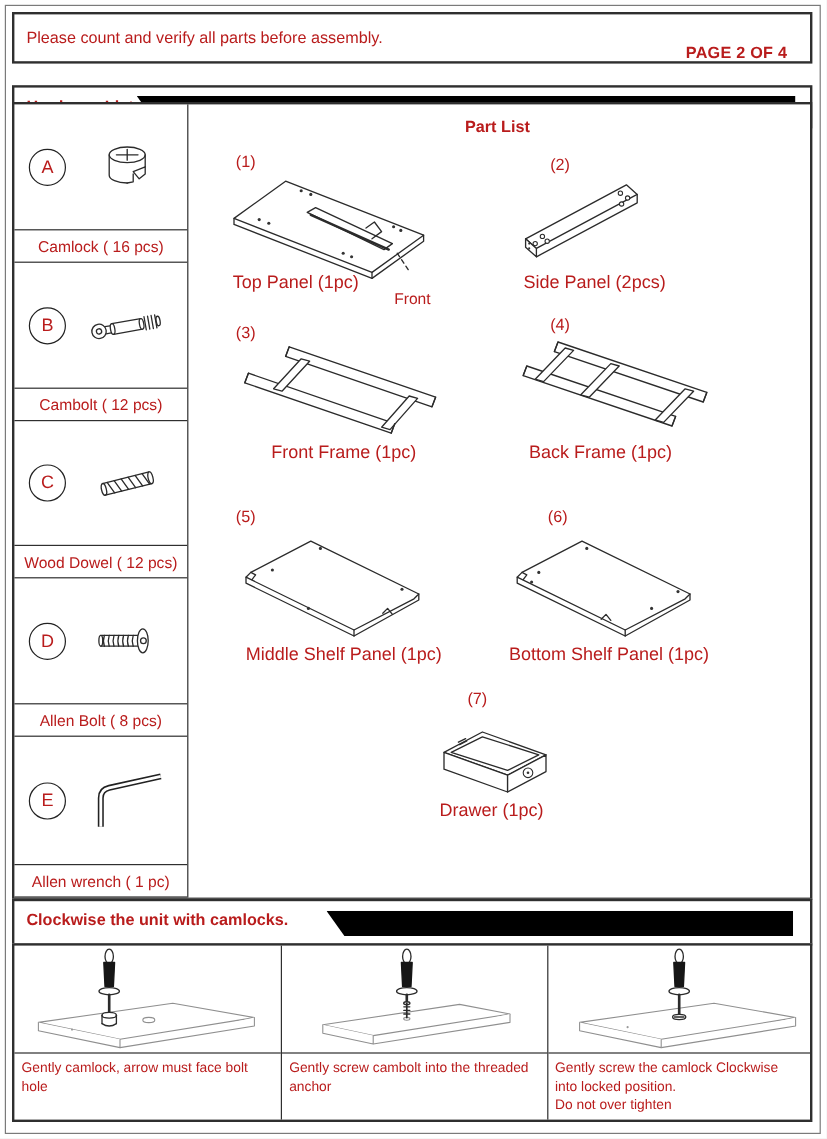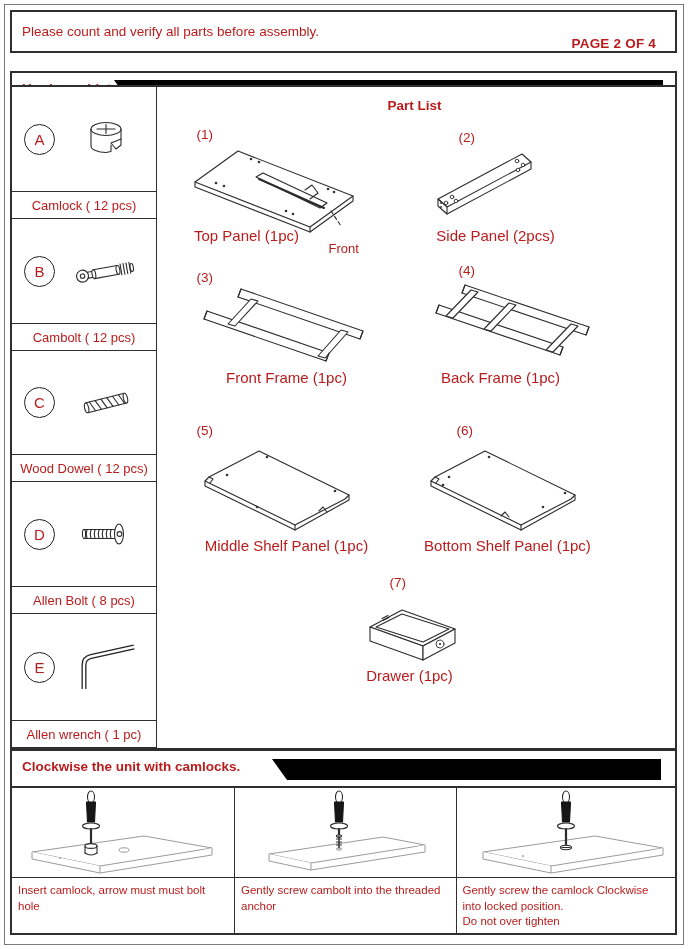--- a/index.html
+++ b/index.html
@@ -90,21 +90,21 @@
             <line x1="14" y1="10" x2="32" y2="10"></line>
                 <line x1="23" y1="5.5" x2="23" y2="14.5"></line>
             <path d="M8,10 L8,27 A15,6.5 0 0 0 23,33.5"></path>
             <path d="M38,10 L38,20"></path>
             <polyline points="38,20 28,24 33,30 38,26 38,20"></polyline>
             <path d="M23,33.5 L28,32.5 28,26"></path>
           </g>
             </svg>
         </div>
       </div>
-      <div class="hw-label-cell">Camlock ( 12 pcs)</div>
+      <div class="hw-label-cell">Camlock ( 16 pcs)</div>
 
       <div class="hw-icon-cell h104">
         <div class="letter-circle">B</div>
         <div class="hw-ic">
           <svg width="64" height="30" viewBox="0 0 64 30">
               <g class="ln" transform="rotate(-10 32 15)">
             <circle cx="8" cy="16" r="6" class="face"></circle>
                 <circle cx="8" cy="16" r="2.2"></circle>
             <line x1="13.5" y1="13" x2="19" y2="13"></line>
                 <line x1="13.5" y1="19" x2="19" y2="19"></line>
@@ -326,21 +326,21 @@
           <ellipse cx="75" cy="7" rx="3.5" ry="6" class="face"></ellipse>
           <polygon class="dark" points="70.5,12 79.5,12 78.5,32 71.5,32"></polygon>
           <ellipse cx="75" cy="36" rx="8.5" ry="3" class="face"></ellipse>
           <line x1="75" y1="39" x2="75" y2="54" stroke-width="2.2"></line>
           <ellipse cx="75" cy="56" rx="6" ry="2.4" class="face"></ellipse>
           <line x1="69" y1="56" x2="69" y2="63"></line>
             <line x1="81" y1="56" x2="81" y2="63"></line>
           <path d="M69,63 Q75,67 81,63"></path>
         </g>
       </svg>
-      <div class="step-cap">Insert camlock, arrow must must bolt hole</div>
+      <div class="step-cap">Gently camlock, arrow must face bolt hole</div>
     </div>
 
     <div class="step step-3">
       <svg class="draw" style="left:4px;top:2px" width="214" height="86" viewBox="0 0 214 86">
         <polygon class="board" points="22,62 134,46 202,58 90,76"></polygon>
         <polyline class="board" points="22,62 22,69 90,83 90,76" fill="none"></polyline>
         <polyline class="board" points="90,83 202,65 202,58" fill="none"></polyline>
         <circle cx="62" cy="66" r="0.9" fill="#999" stroke="none"></circle>
         <g class="ln">
           <ellipse cx="105" cy="7" rx="3.5" ry="6" class="face"></ellipse>

